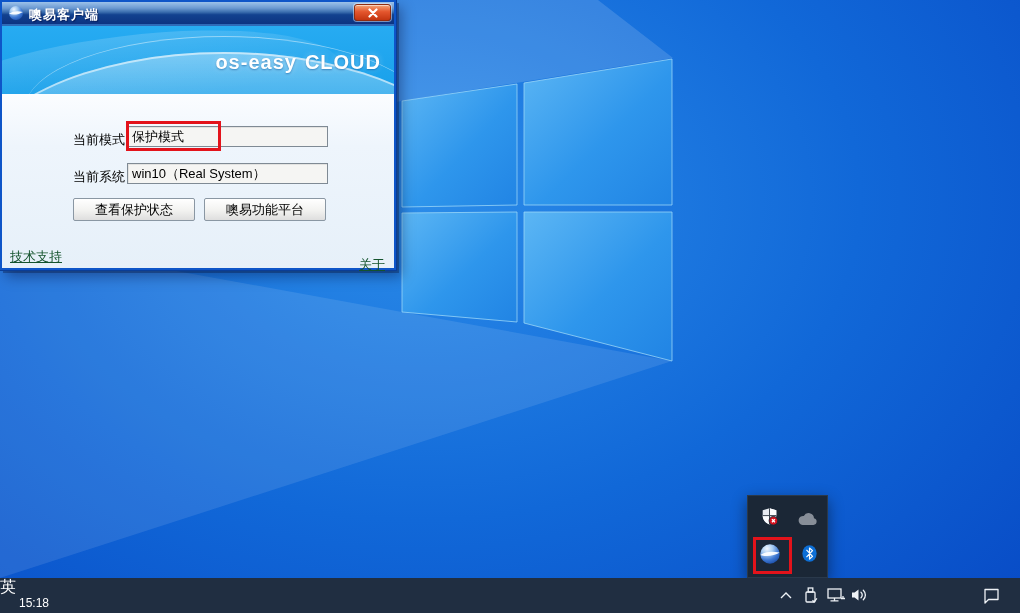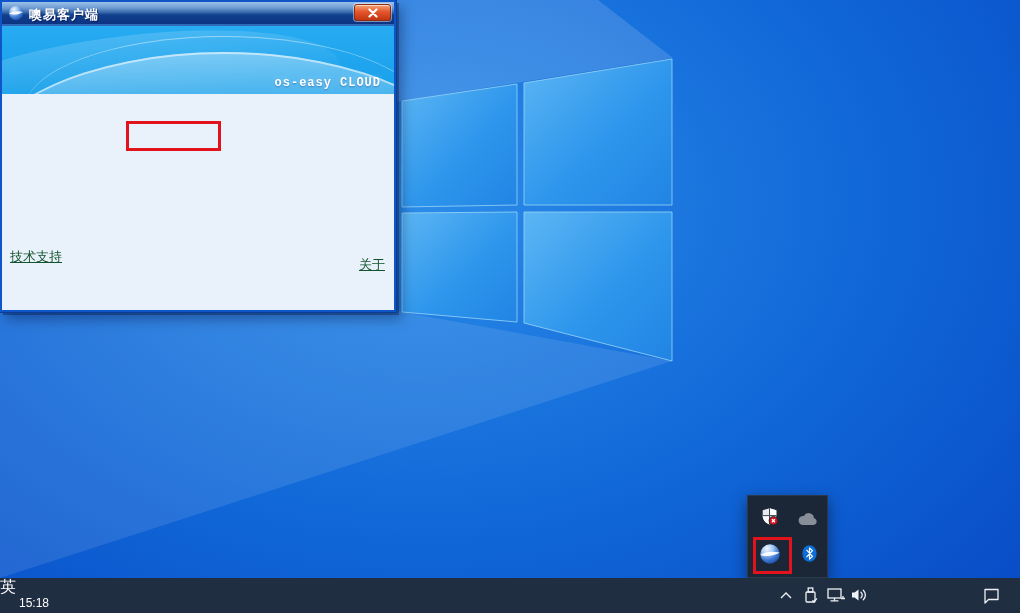--- a/index.html
+++ b/index.html
@@ -7,25 +7,24 @@
   .screen {
     position:relative; width:1020px; height:613px; overflow:hidden;
     font-family:"Liberation Sans","DejaVu Sans",sans-serif;
     background: radial-gradient(1100px 800px at 420px 200px,
       #2b8ce9 0%, #1168d8 40%, #0748c4 78%, #0544bb 100%);
   }
   .wallpaper { position:absolute; left:0; top:0; z-index:0; }
 
   
   .dialog {
-    position:absolute; left:0; top:0; width:396px; height:312px; z-index:5;
+    position:absolute; left:0; top:0; width:396px; height:270px; z-index:5;
     border:2px solid #0e55c8;
     box-shadow: 0 0 0 1px #0a3d96, 3px 3px 0 rgba(8,20,60,.35), 6px 7px 12px rgba(0,0,40,.35);
     background:#e9f2fa;
-    font-family:Liberation Mono, monospace;
   }
   .titlebar {
     position:absolute; left:0; top:0; right:0; height:22px;
     background:linear-gradient(180deg,#9cc2ea 0%,#6b99d1 28%,#3a6dae 46%,#12418f 58%,#0c3382 100%);
   }
   .titlebar-strip { position:absolute; left:0; top:22px; right:0; height:2px; background:#2e6ab8; }
   .title-icon { position:absolute; left:6px; top:3px; width:16px; height:16px; }
   .title-text {
     position:absolute; left:27px; top:3.5px; color:#fff; font-size:13px; font-weight:bold;
     text-shadow:1px 1px 1px rgba(0,10,60,.6); letter-spacing:1px;
@@ -49,21 +48,21 @@
   .wave2 {
     position:absolute; right:-30px; top:10px; width:400px; height:150px; border-radius:50%;
     border-top:1px solid rgba(255,255,255,.45);
   }
   .wave3 {
     position:absolute; left:-90px; bottom:-52px; width:430px; height:110px; border-radius:50%;
     transform:rotate(-7deg);
     background:linear-gradient(180deg, rgba(255,255,255,.16), rgba(255,255,255,0) 60%);
   }
   .brand {
-    position:absolute; right:13px; bottom:4px; color:#fff; font-size:12px; font-weight:bold;
+    position:absolute; right:13px; bottom:20px; color:#fff; font-size:20px; font-weight:bold;
     letter-spacing:1px; text-shadow:0 1px 2px rgba(0,70,140,.5), 0 0 6px rgba(255,255,255,.35);
   }
   .brand .cloud { margin-left:8px; }
   .dlg-body {
     position:absolute; left:0; top:92px; right:0; bottom:0;
     background:linear-gradient(180deg,#fbfdff 0%, #eef5fc 30%, #e6f0f9 100%);
   }
   .fld-label { position:absolute; font-size:13px; color:#000; }
   .fld {
     position:absolute; width:201px; height:21px; background:#f5f5f3;
@@ -148,20 +147,30 @@
     </div>
     <div class="titlebar-strip"></div>
 
     <div class="banner">
       <div class="wave1"></div>
       <div class="wave2"></div>
       <div class="wave3"></div>
       <div class="brand"><span>os-easy</span><span class="cloud">CLOUD</span></div>
     </div>
 
+    <div class="dlg-body">
+      <span class="fld-label" style="left:71px; top:37px;">当前模式</span>
+      <div class="fld" style="left:125px; top:32px;">保护模式</div>
+
+      <span class="fld-label" style="left:71px; top:74px;">当前系统</span>
+      <div class="fld" style="left:125px; top:69px;">win10（Real System）</div>
+
+      <button class="dlg-btn" style="left:71px; top:104px;">查看保护状态</button>
+      <button class="dlg-btn" style="left:202px; top:104px;">噢易功能平台</button>
+    </div>
 
     <a class="dlg-link" style="left:8px;">技术支持</a>
     <a class="dlg-link" style="left:357px;margin-top:8px;">关于</a>
 
     <div class="red-box mode"></div>
   </div>
 
   <div class="tray-popup">
     <div class="cell defender">
       <svg width="19" height="19" viewBox="0 0 19 19" class="tb-svg">

